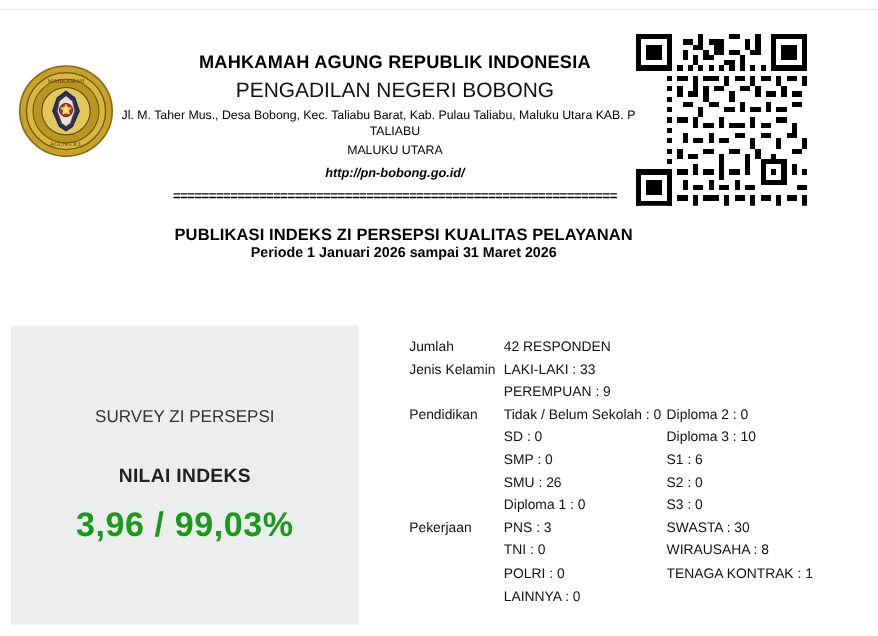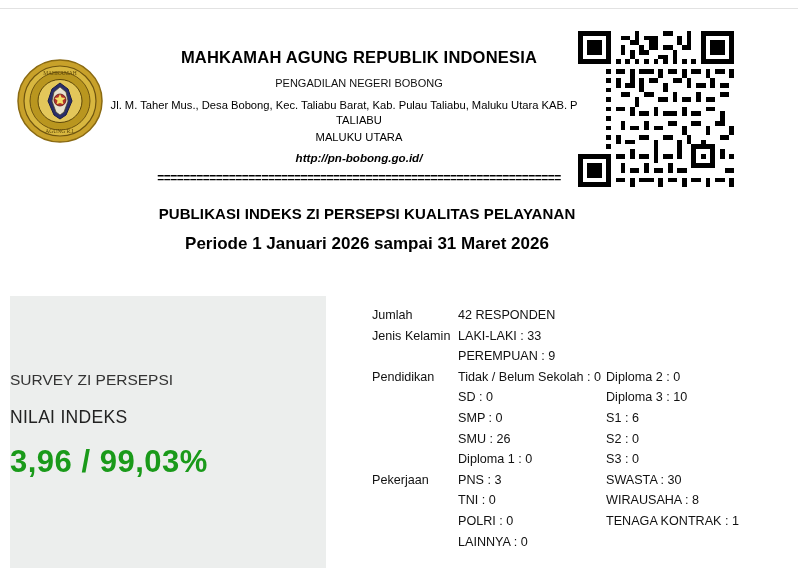--- a/index.html
+++ b/index.html
@@ -53,21 +53,21 @@
     margin-top: 16px;
   }
   .org-line1 {
     font-size: 16.5px;
     font-weight: bold;
     letter-spacing: 0.2px;
     line-height: 21px;
     color: #000;
   }
   .org-line2 {
-    font-size: 11px;
+    font-size: 19px;
     font-weight: normal;
     line-height: 24px;
     margin-top: 3px;
     color: #111;
   }
   .addr {
     font-size: 11.2px;
     line-height: 15px;
     margin-top: 3px;
     color: #000;
@@ -108,48 +108,49 @@
     left: 0;
     width: 734px;
     text-align: center;
   }
   .title-main {
     font-size: 15px;
     font-weight: bold;
     letter-spacing: 0.1px;
   }
   .title-sub {
-    font-size: 17px;
-    font-weight: bold;
-    margin-top: 12px;
+    font-size: 13px;
+    font-weight: bold;
+    margin-top: 0;
   }
 
   
   .index-card {
     position: absolute;
     left: 10px;
     top: 287px;
     width: 316px;
     height: 272px;
     background: #eceeed;
+    text-align: center;
   }
   .index-card .survey-line {
     font-size: 15.5px;
     color: #333333;
     line-height: 27px;
     margin-top: 0;
   }
   .index-card .survey-wrap {
     padding-top: 70px;
   }
   .index-card .nilai {
     font-size: 17.5px;
-    font-weight: normal;
+    font-weight: bold;
     color: #222222;
-    margin-top: 14px;
+    margin-top: 29px;
     letter-spacing: 0.3px;
   }
   .index-card .score {
     font-size: 31px;
     font-weight: bold;
     color: #1a9a1a;
     margin-top: 16px;
     letter-spacing: 0.5px;
   }
 

